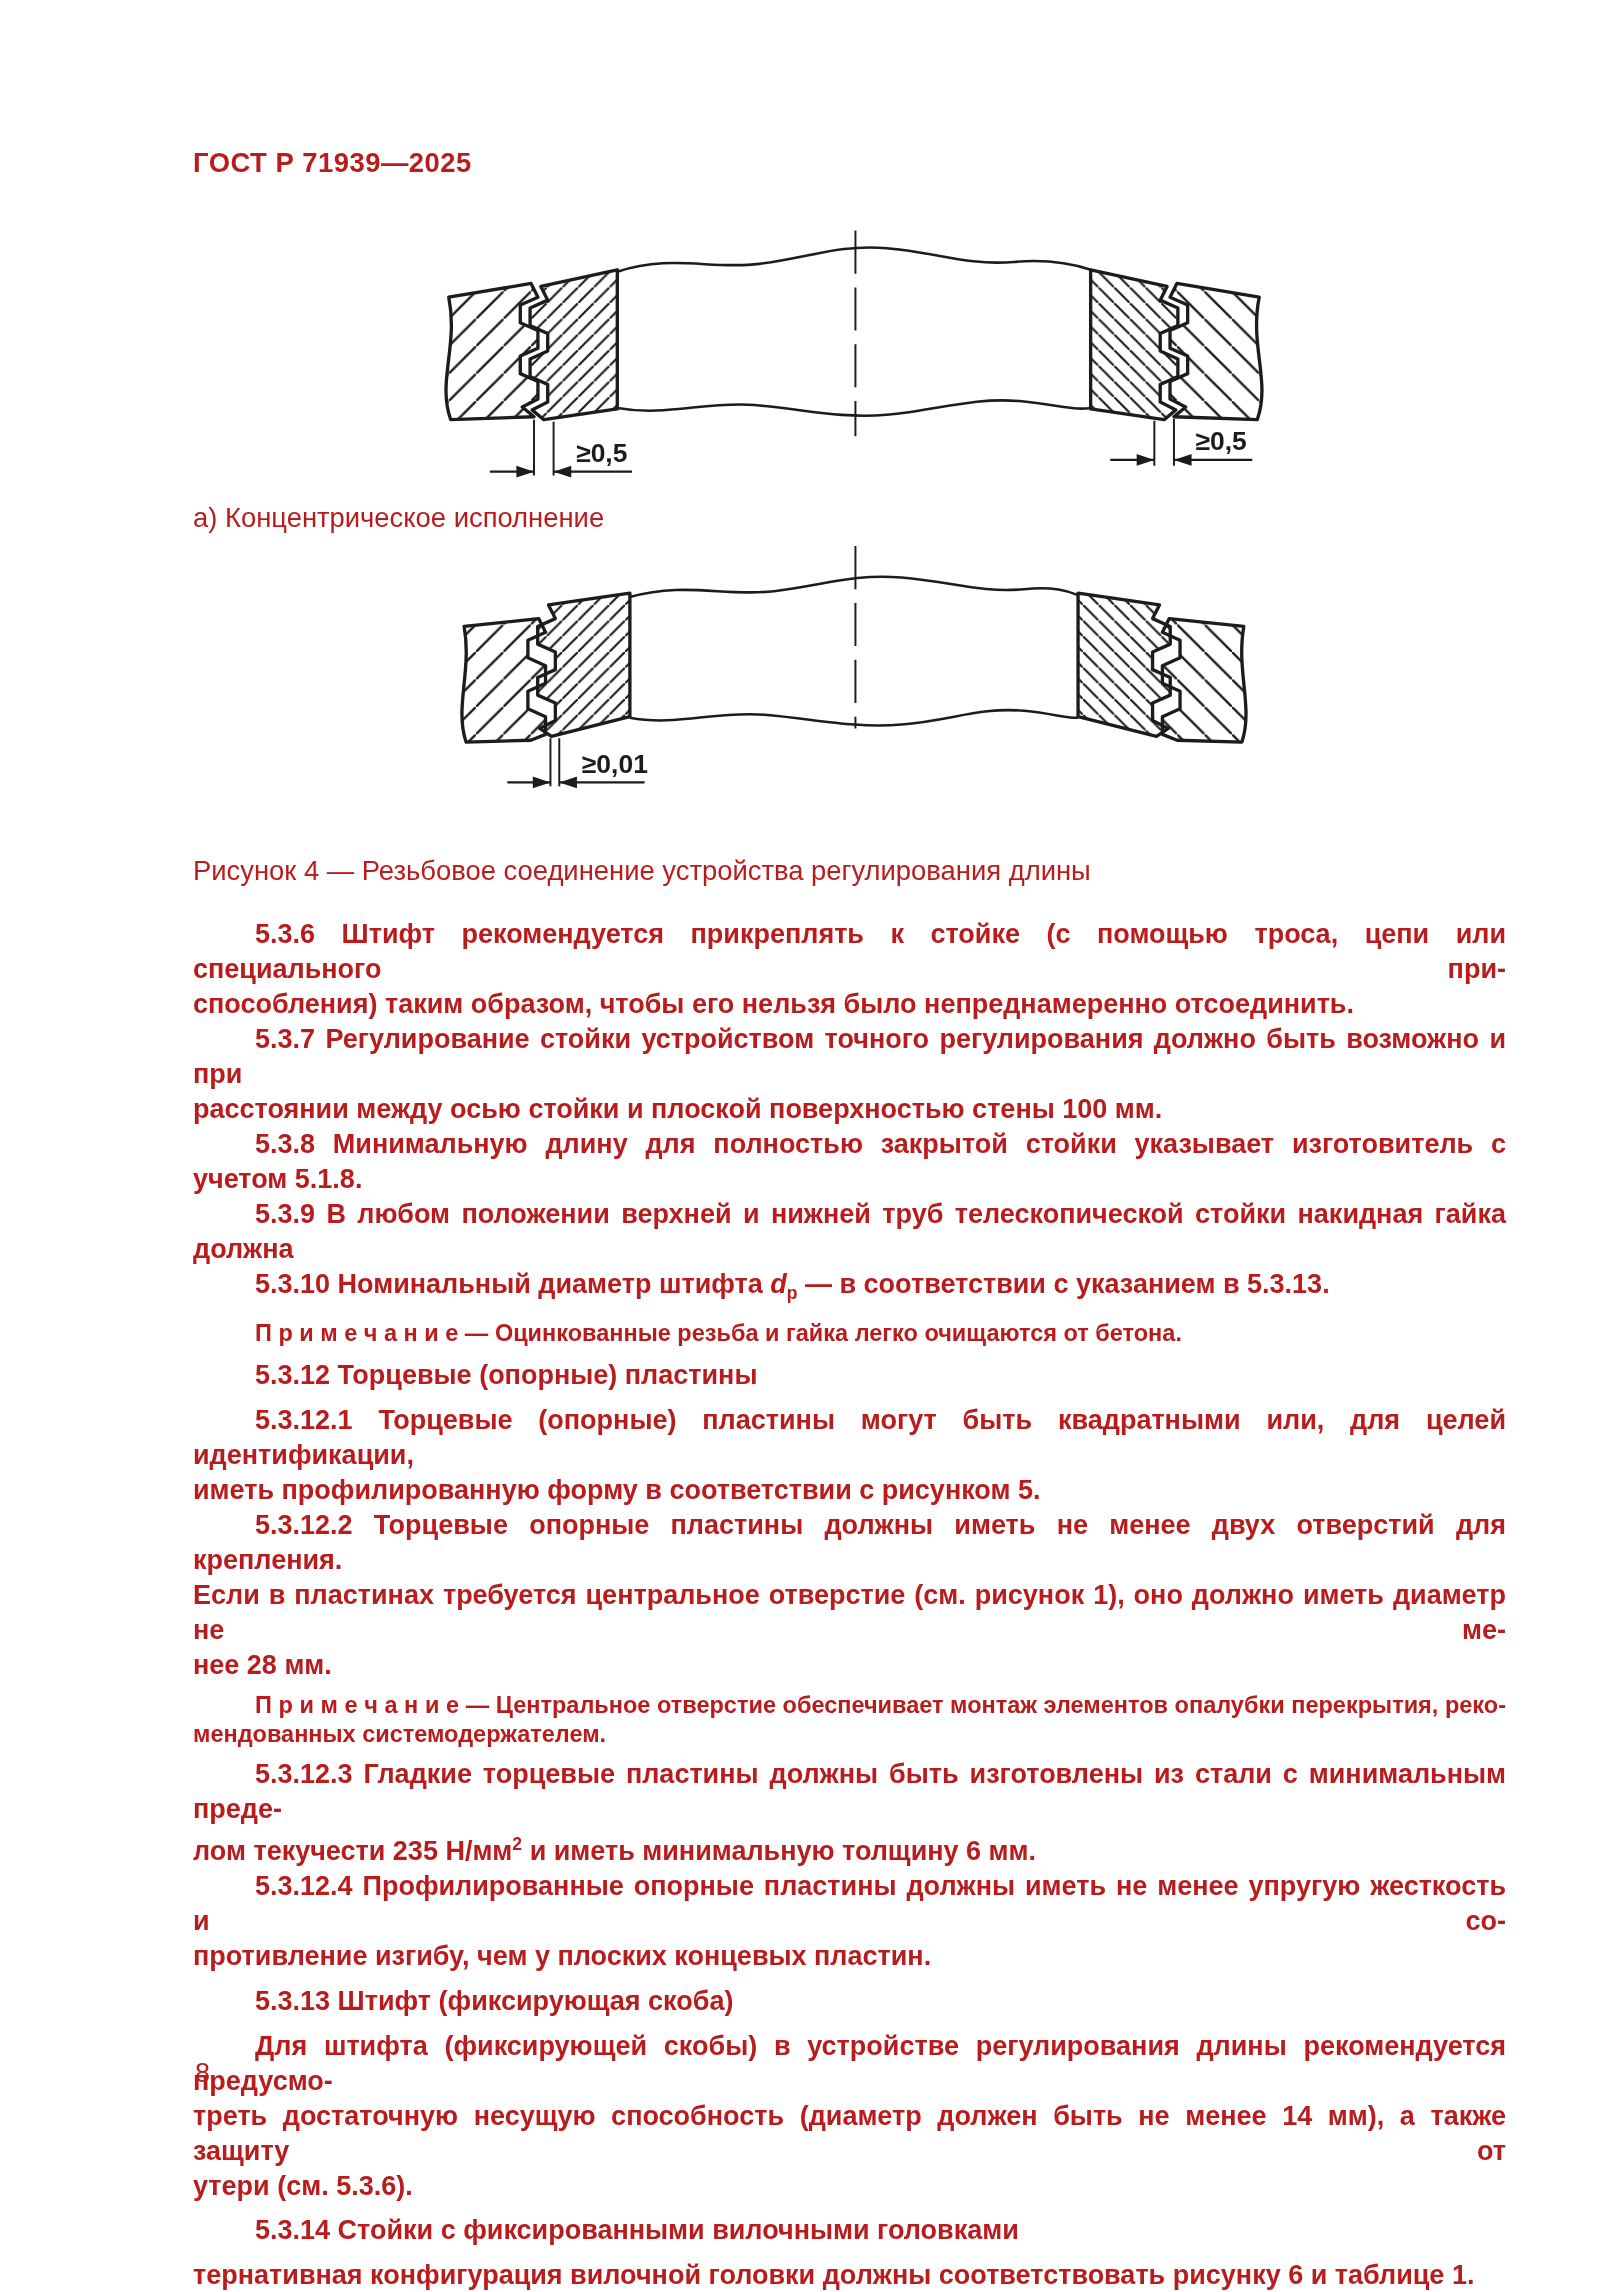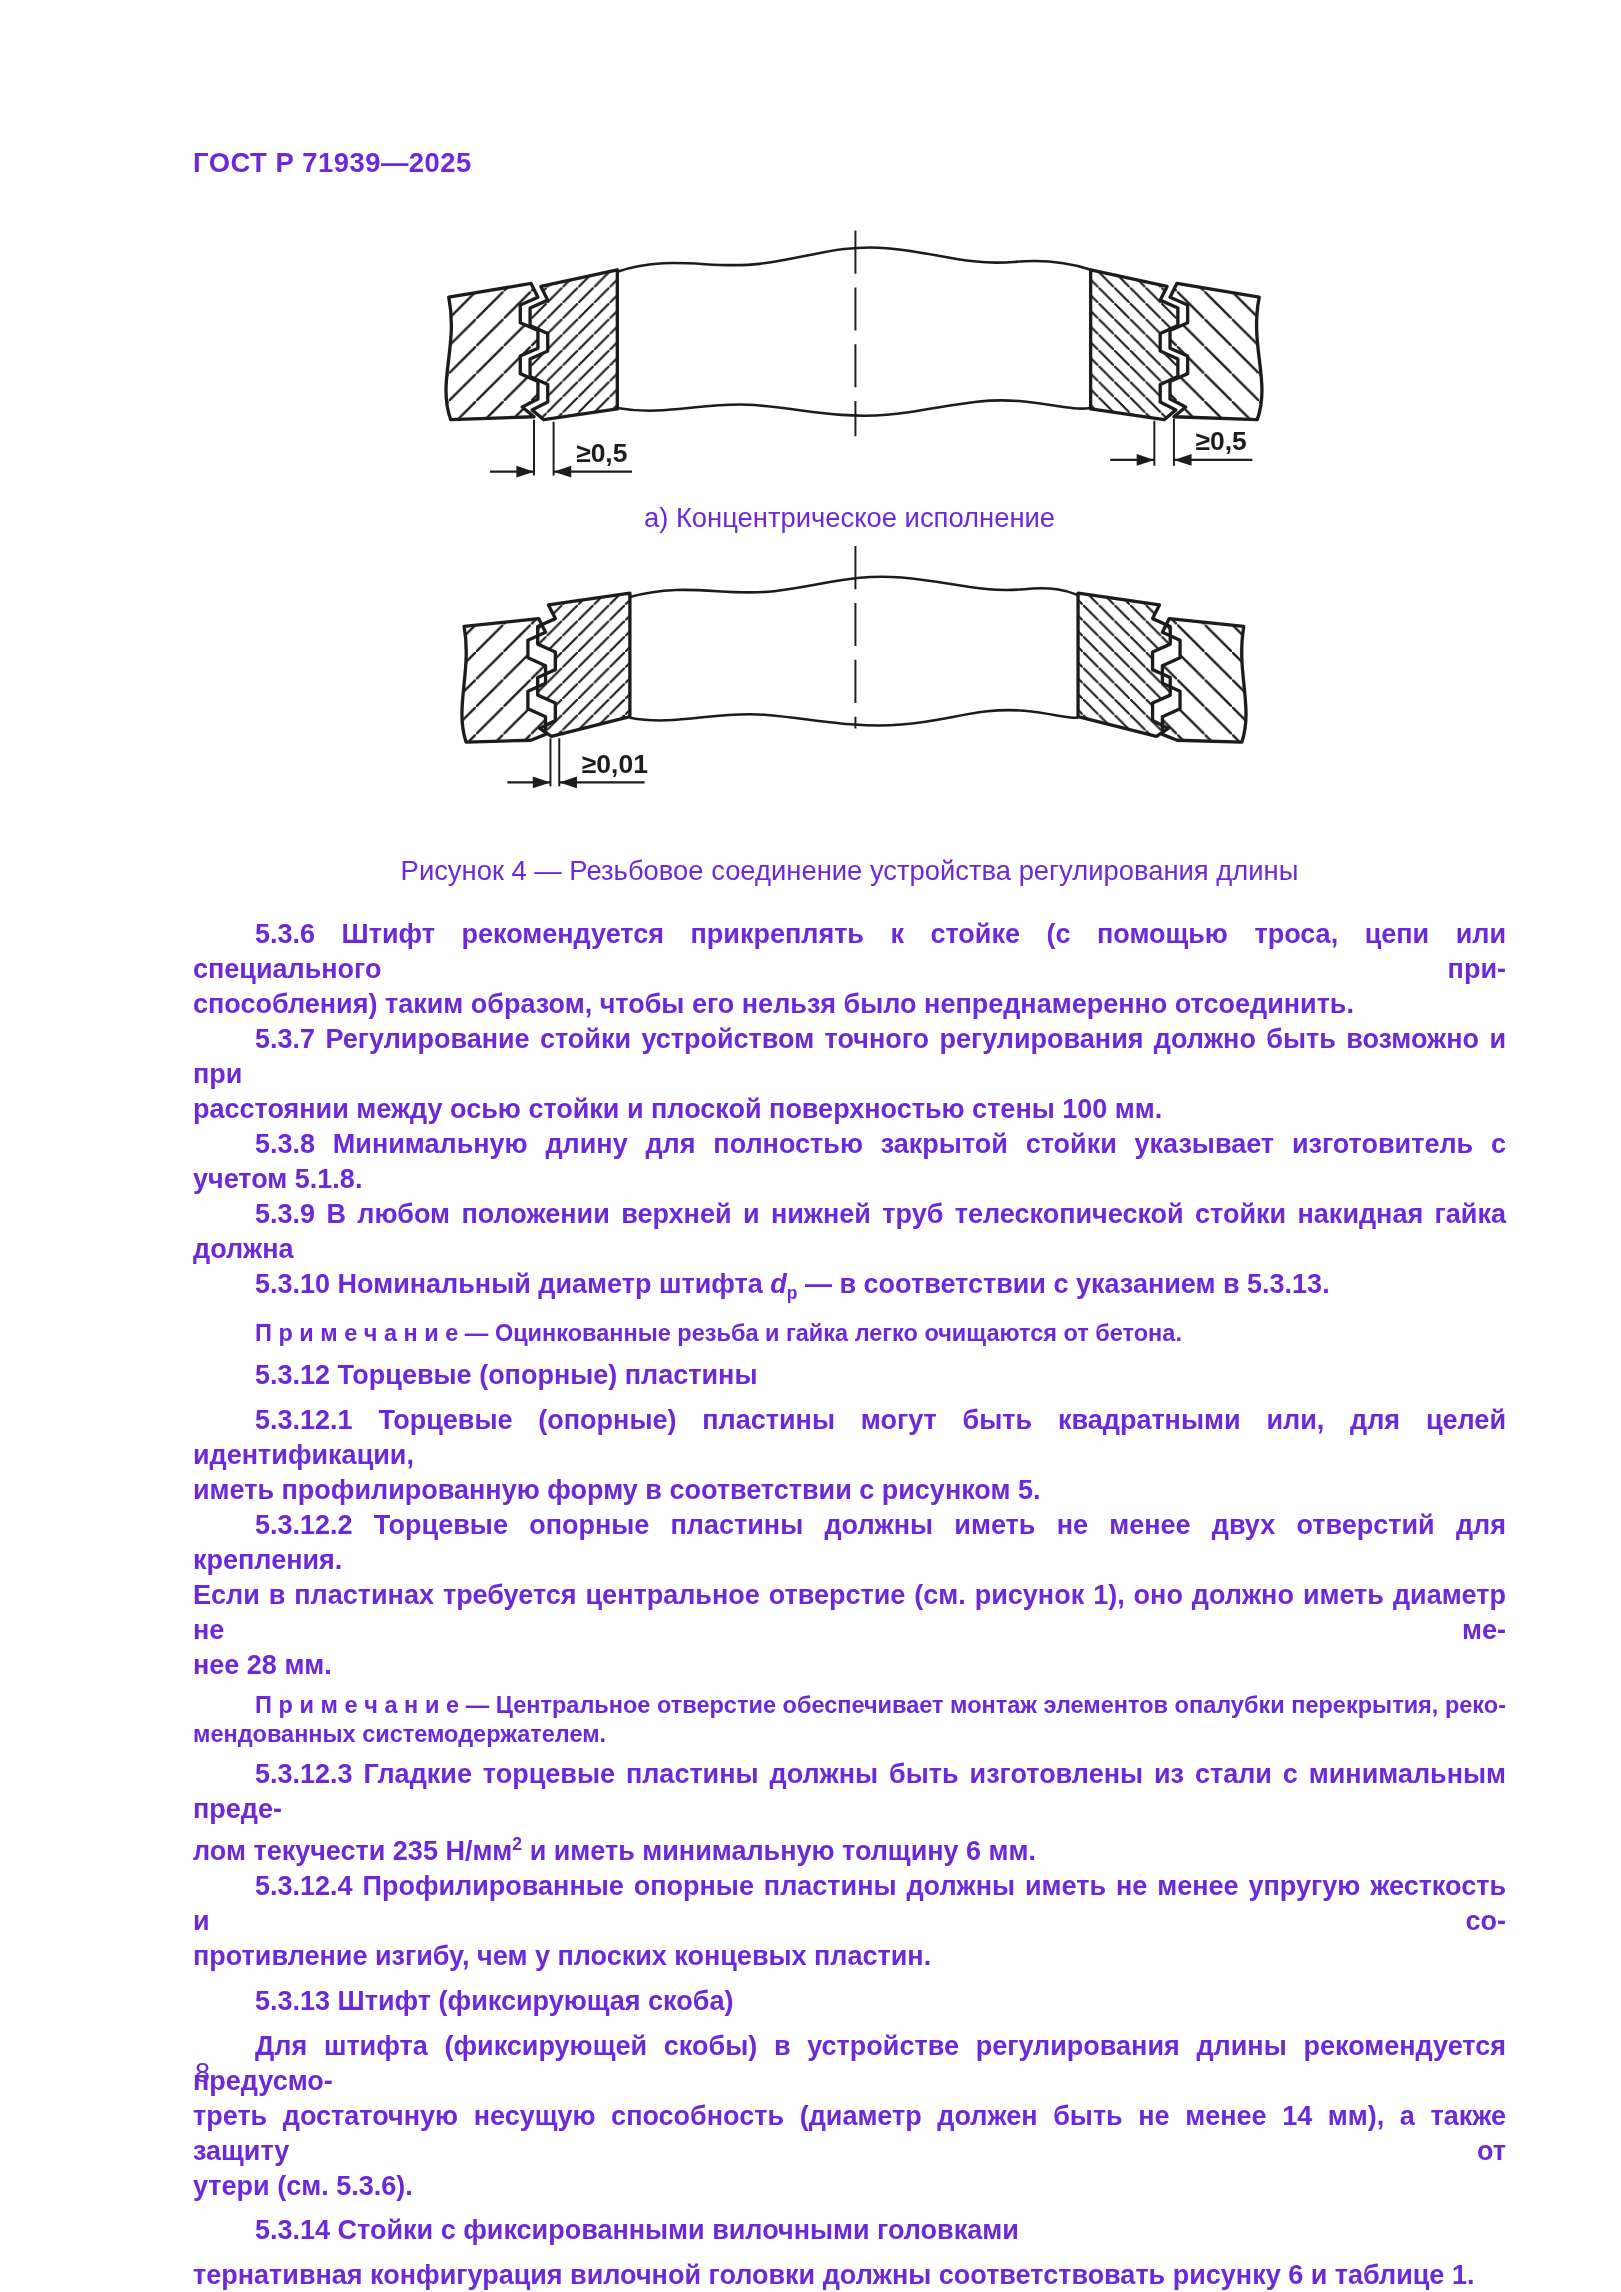--- a/index.html
+++ b/index.html
@@ -1,34 +1,34 @@
 <!DOCTYPE html>
 <html><head>
 <meta charset="utf-8">
 <style>
   * { margin:0; padding:0; box-sizing:border-box; }
   html,body { background:#ffffff; }
   .page {
     position:relative;
     width:1621px; height:2293px;
     background:#ffffff;
-    color:#6d28d9;
+    color:#b91c1c;
     font-family:"Liberation Sans", sans-serif;
     overflow:hidden;
   }
   .doc-header {
     position:absolute; left:193px; top:147px;
     font-size:27.4px; font-weight:bold; letter-spacing:0.5px;
   }
   .fig-svg { position:absolute; left:421px; }
   #figA { top:209px; }
   #figB { top:542px; }
   .caption {
     position:absolute; left:193px; width:1313px;
-    text-align:center; font-size:27.4px;
+    text-align:left; font-size:27.4px;
   }
   #capA { top:502px; }
   #capB { top:812px; }
   #capMain { top:855px; }
   .textblock {
     position:absolute; left:193px; top:917px; width:1313px;
     font-size:27px; line-height:35px;
   }
   .par.body { }
   .par.heading { font-weight:bold; margin:9.8px 0; }

